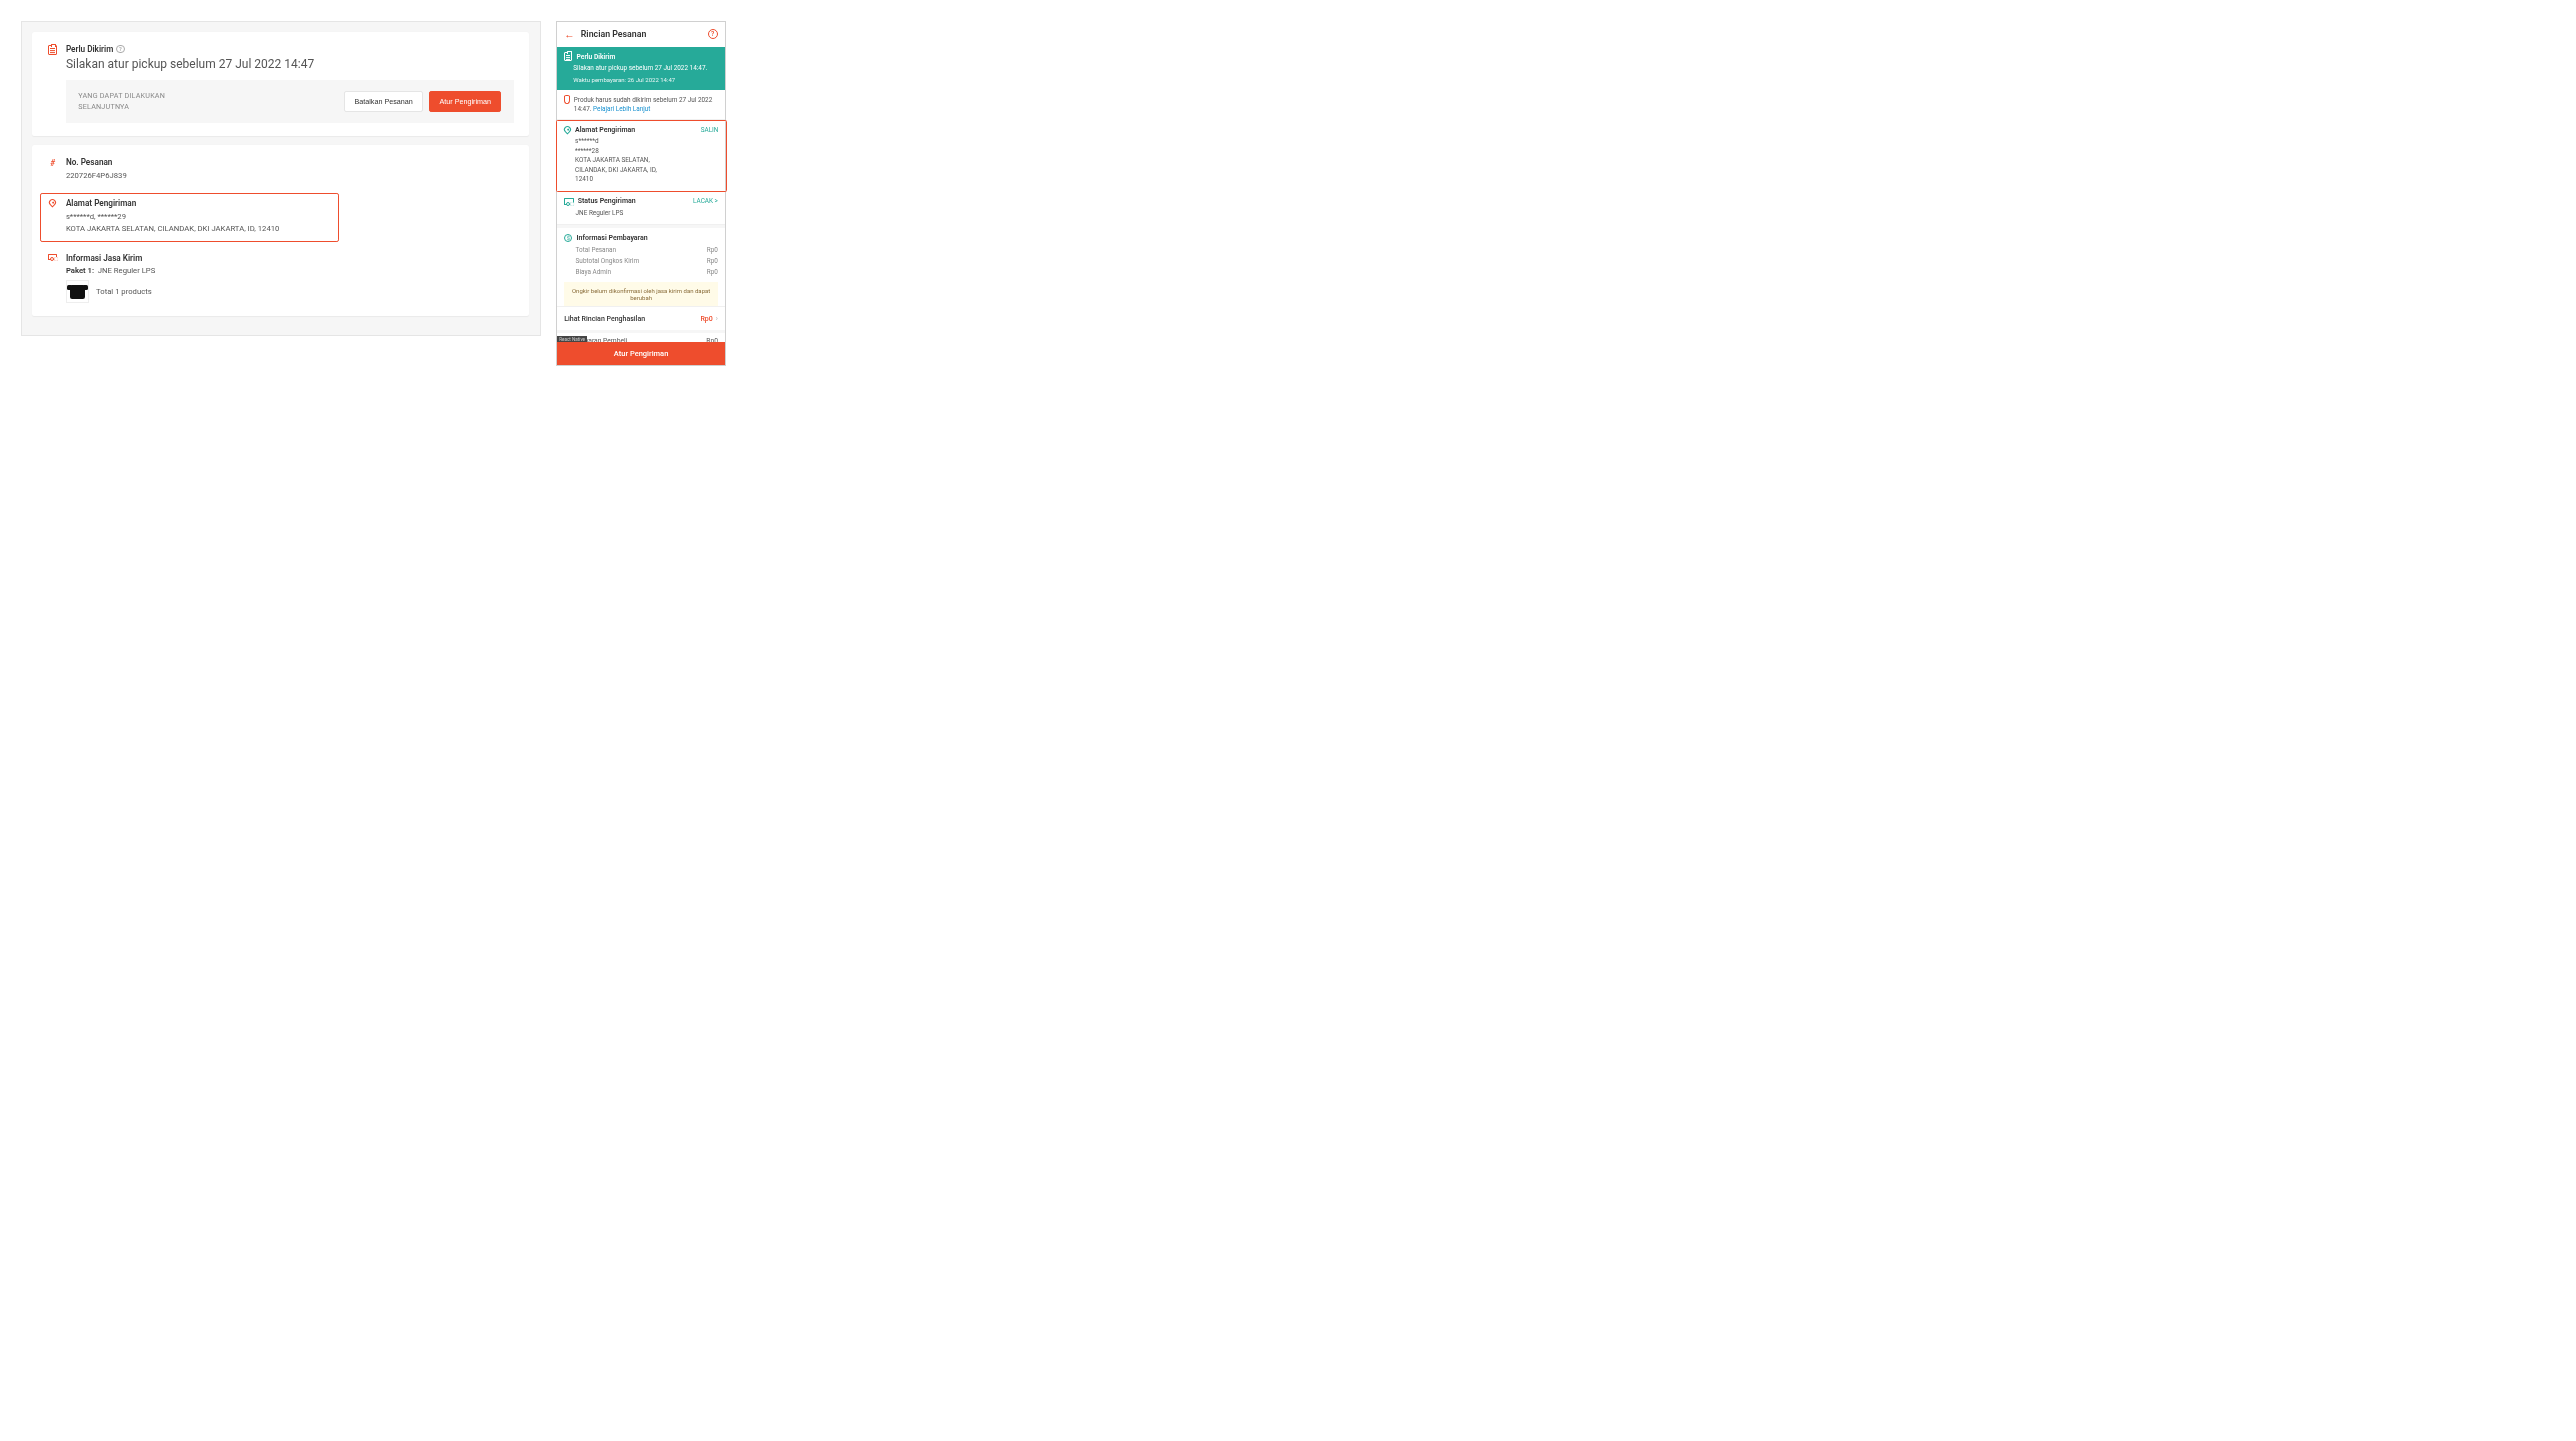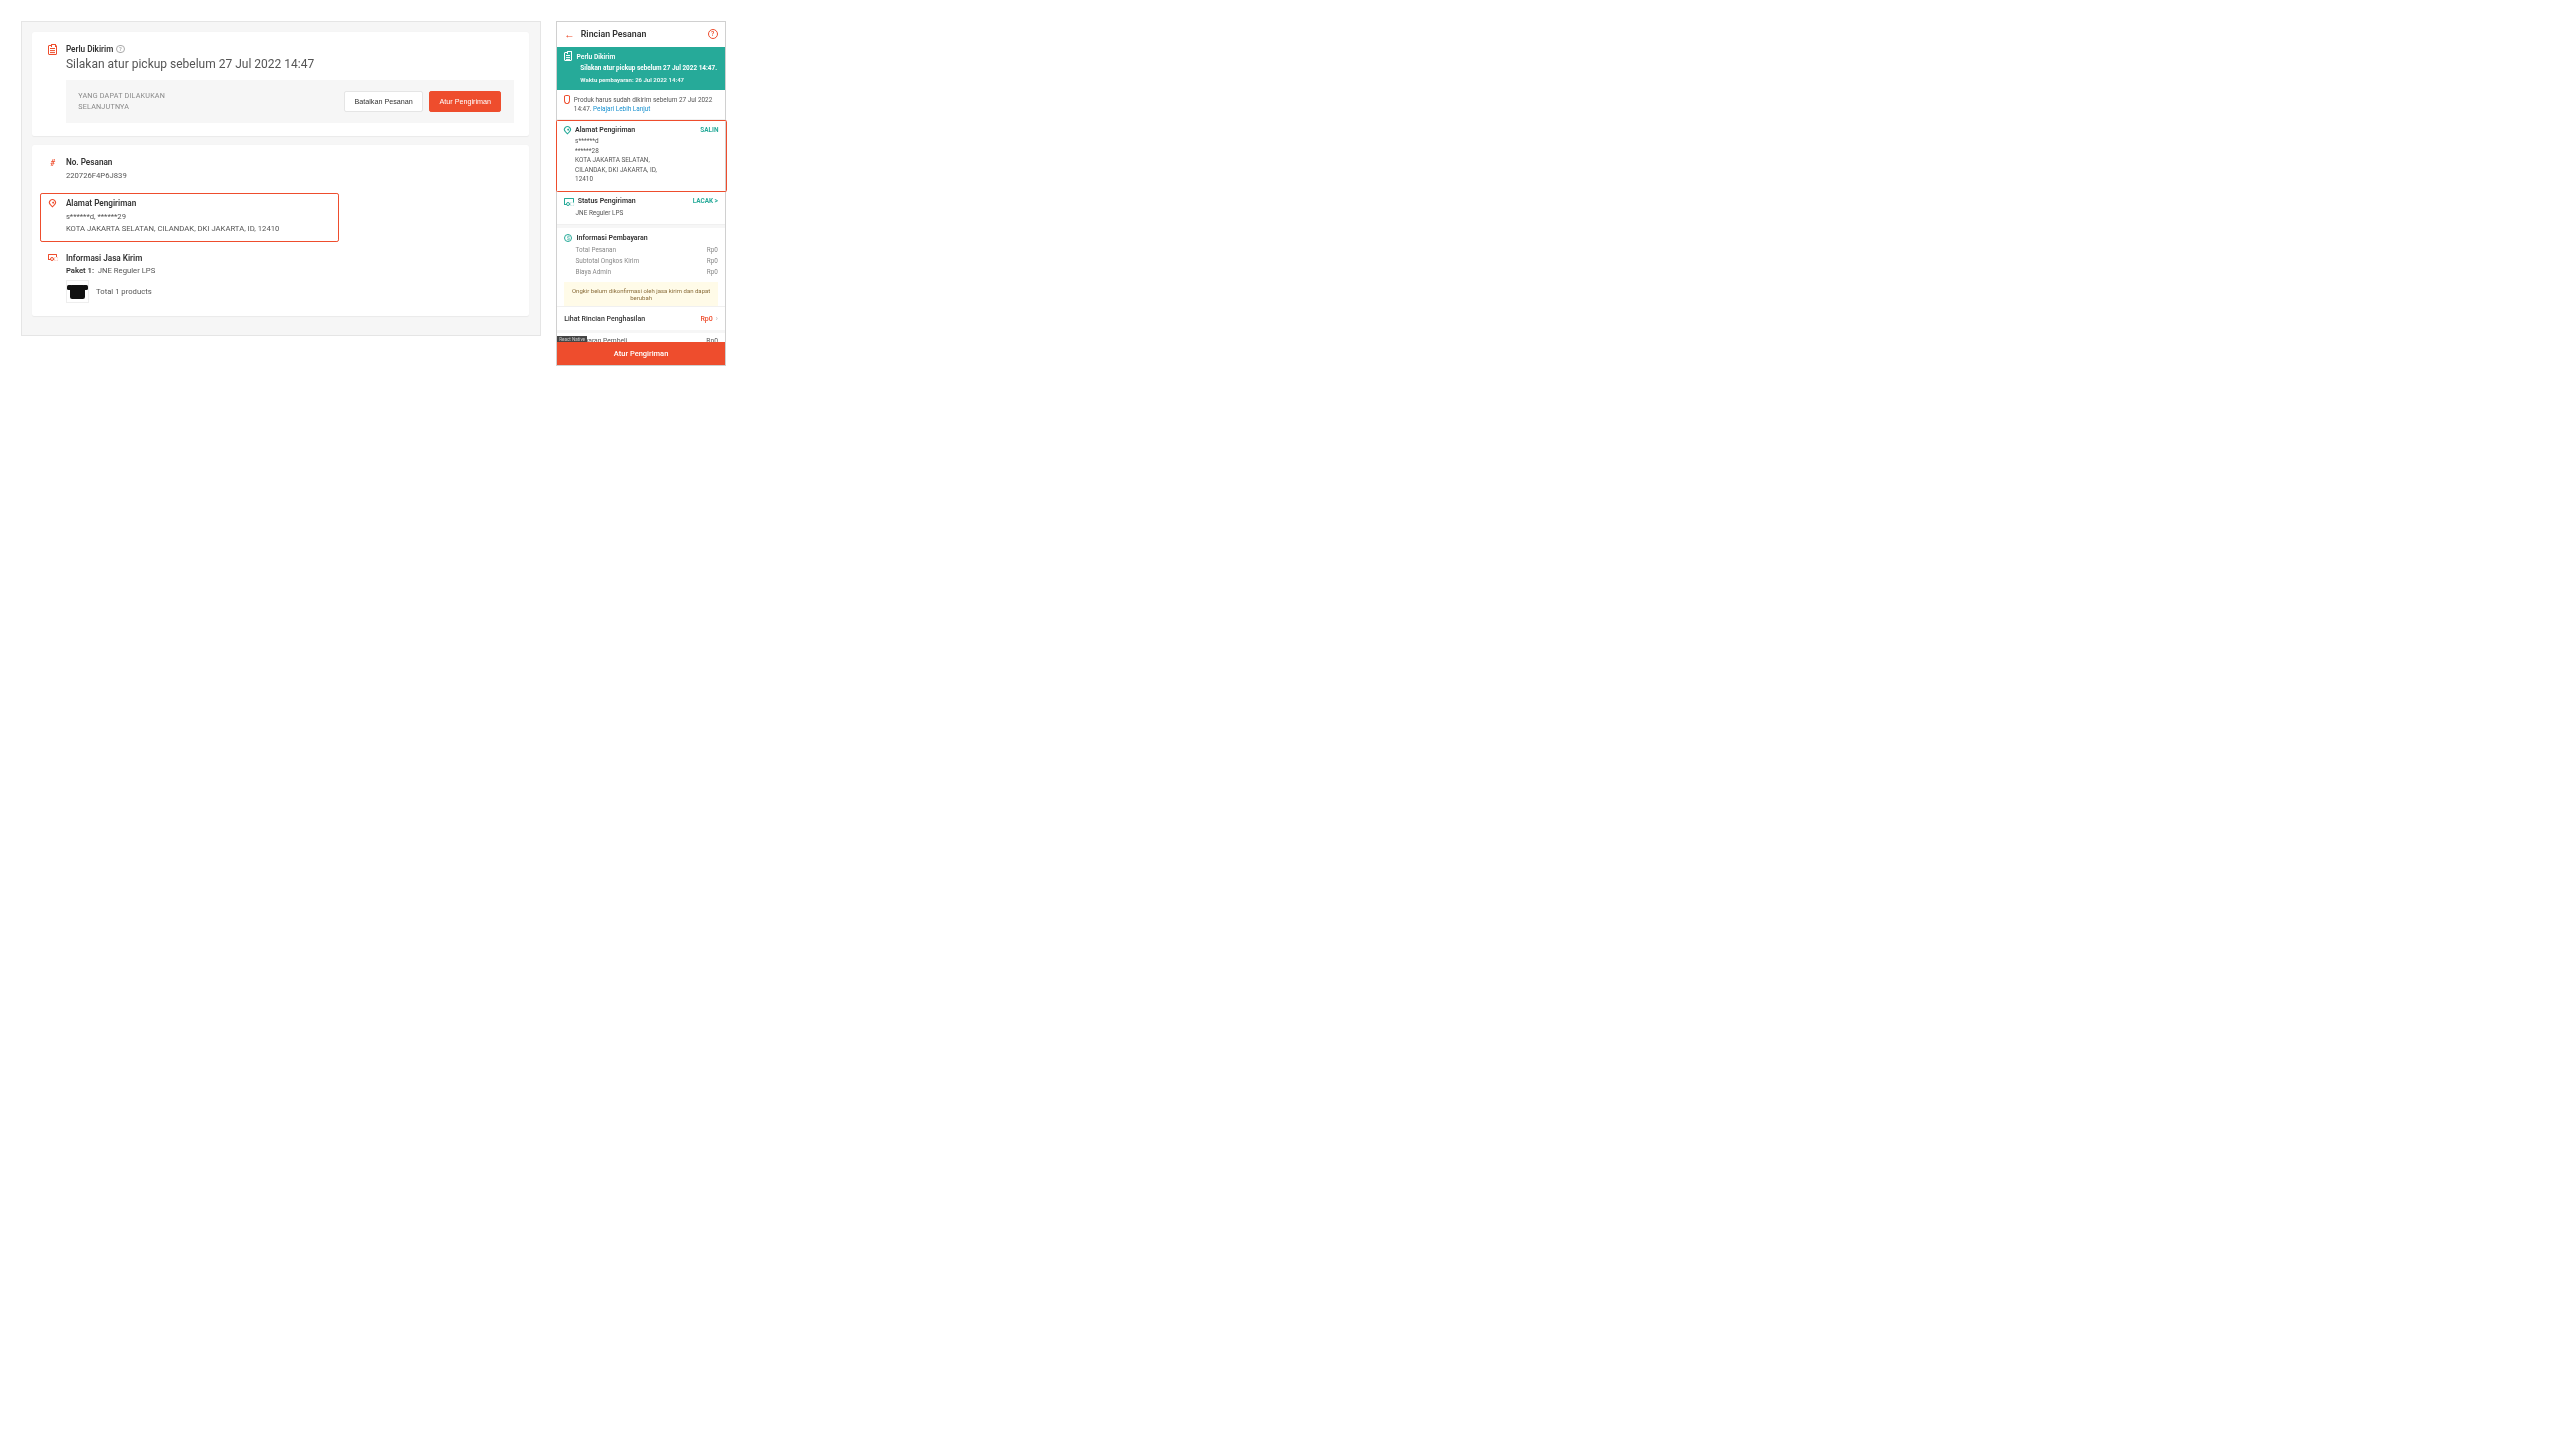--- a/index.html
+++ b/index.html
@@ -146,36 +146,36 @@
   .m-help {
     width:10.3px; height:10.3px; border:0.8px solid #ee4d2d; border-radius:50%;
     display:flex; align-items:center; justify-content:center; color:#ee4d2d; font-size:6.7px; font-weight:600;
   }
   .m-status {
     background: #26aa99;
     color: #fff;
     padding: 5.2px 7.2px 6.2px 7.2px;
   }
   .m-status-row1 { display:flex; align-items:center; gap:4.1px; font-weight:600; margin-bottom:2.1px; }
-  .m-status-sub { font-size:6.4px; margin-left:16px; line-height:1.5;font-weight:bold; }
+  .m-status-sub { font-size:6.4px; margin-left:9px; line-height:1.5; }
   .m-status-sub.small { font-size:6px; opacity:0.9; margin-top:2.1px; }
   .m-notice {
     display:flex; gap:4.1px; padding:5.2px 7.2px; font-size:6.4px; color:#555; line-height:1.4;
     border-bottom: 0.5px solid #f0f0f0;
   }
   .m-notice a { color: #1791d0; text-decoration:none; }
   .m-section {
     padding: 5.2px 7.2px 6.2px 7.2px;
     border-bottom: 0.5px solid #f0f0f0;
   }
   .m-sec-head {
     display:flex; align-items:center; gap:4.1px; margin-bottom:3.1px;
   }
   .m-sec-title { font-weight:600; flex:1; color:#333; font-size:7px; }
-  .m-action-teal { color:#26aa99; font-weight:700; font-size:6.4px; }
+  .m-action-teal { color:#26aa99; font-weight:400; font-size:6.4px; }
   .m-addr-lines { font-size:6.4px; color:#555; line-height:1.5; margin-left:11.3px; }
   .m-highlight {
     border: 1.5px solid #ee4d2d;
     border-radius:1.5px;
     margin: 0 -1.5px;
   }
   .m-kv-row {
     display:flex; justify-content:space-between; font-size:6.4px; color:#888; padding:1.5px 0 1.5px 11.3px;
   }
   .m-warn {

